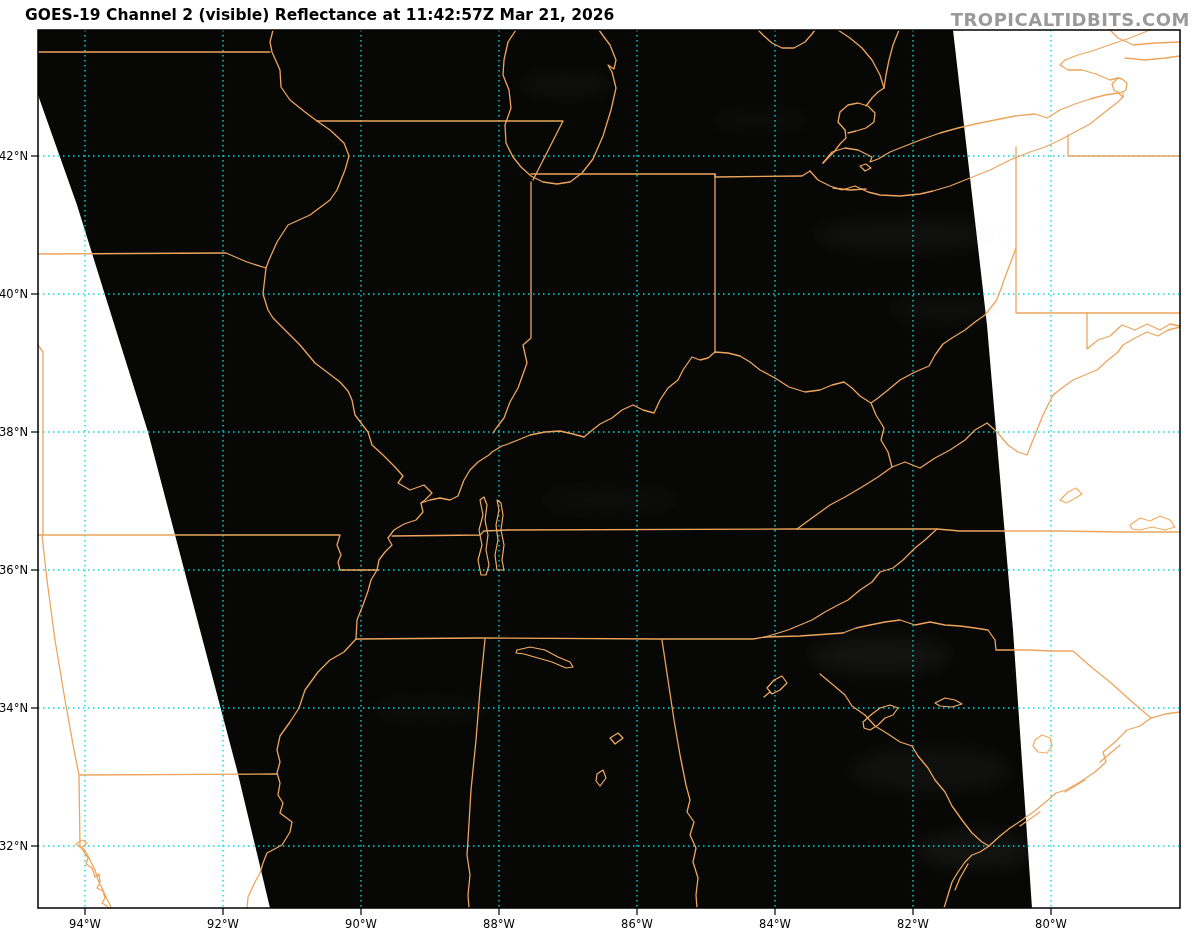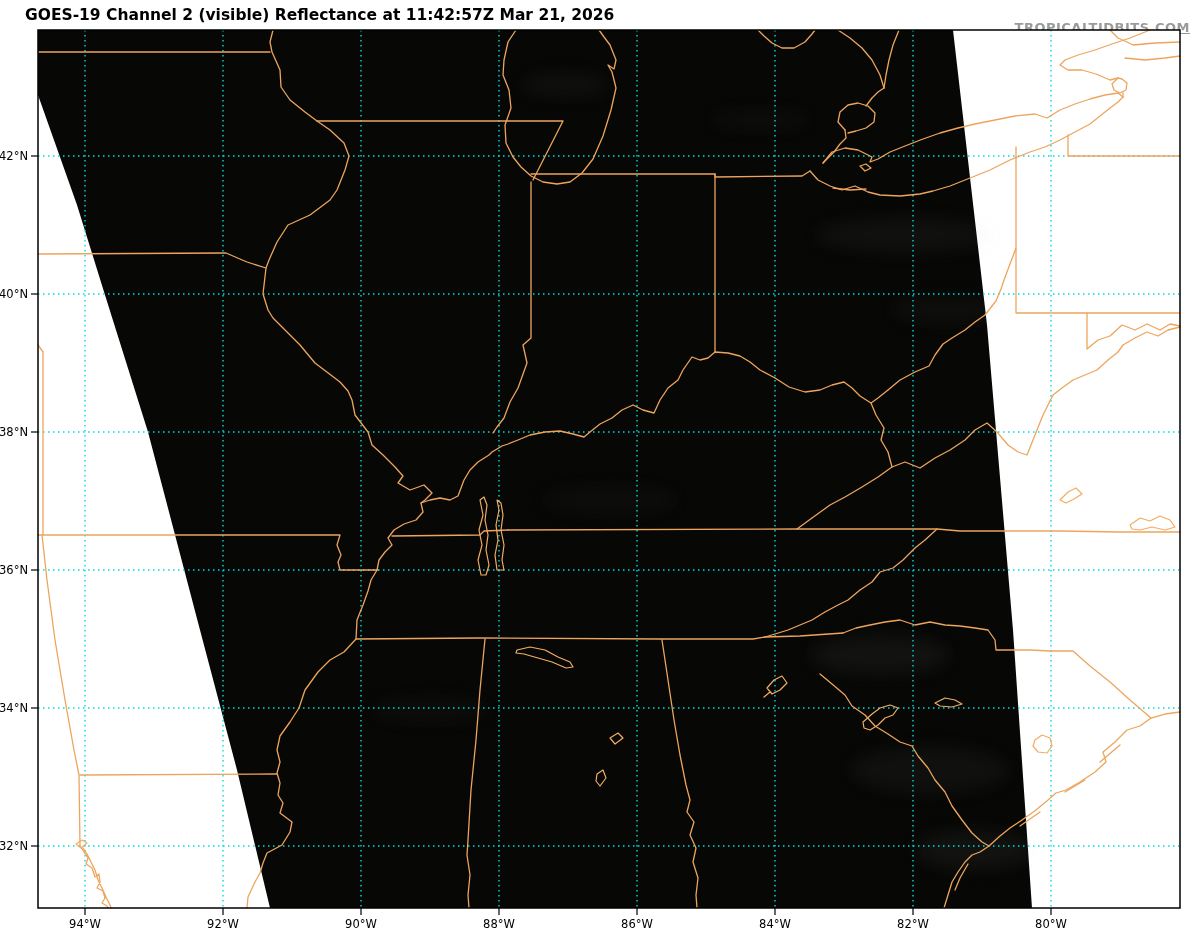--- a/index.html
+++ b/index.html
@@ -6,22 +6,22 @@
   body{
     width:1200px;height:929px;position:relative;background:#ffffff;
     font-family:"DejaVu Sans","Liberation Sans",sans-serif;overflow:hidden;
   }
   #page{position:absolute;inset:0;}
   #plot-title{
     position:absolute;left:25px;top:6px;font-size:15.5px;font-weight:bold;
     color:var(--c-title,#000);white-space:nowrap;
   }
   #watermark{
-    position:absolute;right:10px;top:20px;font-size:13px;font-weight:bold;
-    color:var(--c-watermark,#9a9a9a);letter-spacing:0.5px;text-decoration:underline;
+    position:absolute;right:10px;top:9px;font-size:18px;font-weight:bold;
+    color:var(--c-watermark,#9a9a9a);letter-spacing:0.5px;
   }
   #map-svg{position:absolute;left:0;top:0;}
   .state-border{fill:none;stroke:var(--c-border,#eda55e);stroke-width:1.3;
     stroke-linejoin:round;stroke-linecap:round;}
   .lake-outline{fill:none;stroke:var(--c-lake,#f2ad64);stroke-width:1.2;
     stroke-linejoin:round;stroke-linecap:round;}
   .gridline{stroke:var(--c-grid,#00dcdc);stroke-width:1.4;stroke-dasharray:1.5 3.5;fill:none;}
   .tickmark{stroke:#000;stroke-width:1.2;}
   .ticklabel{font-family:"DejaVu Sans","Liberation Sans",sans-serif;font-size:11.5px;fill:#000;}
 </style>

